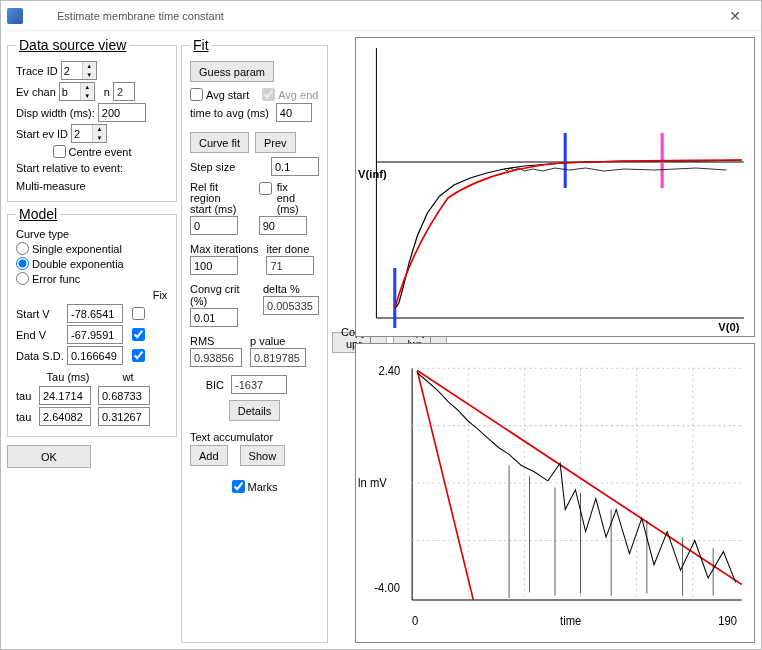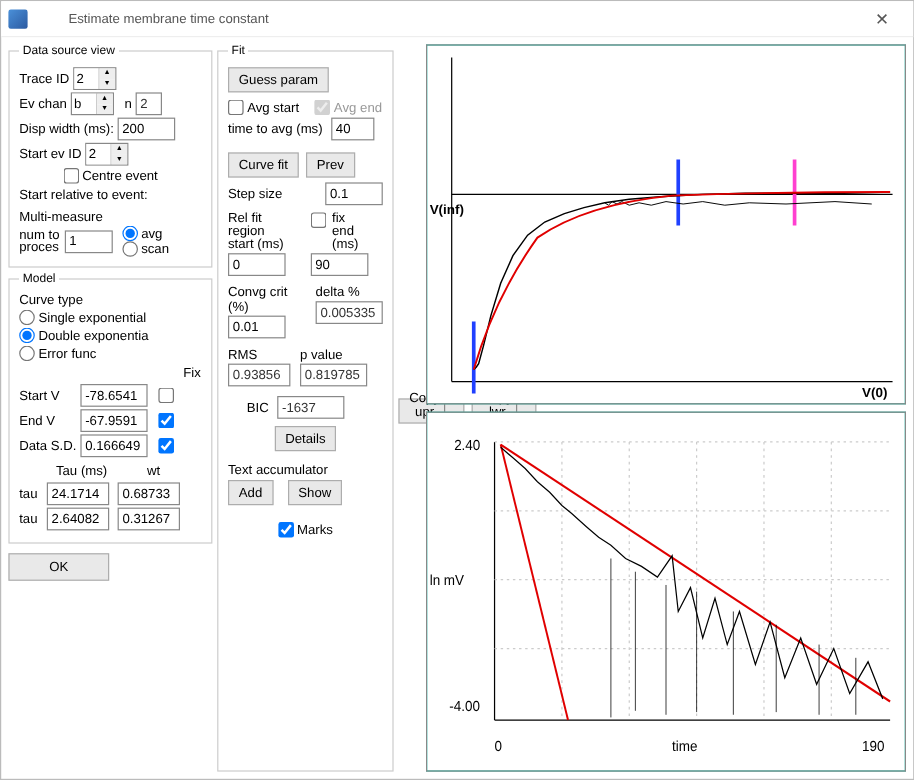--- a/index.html
+++ b/index.html
@@ -72,21 +72,22 @@
     flex-direction: column;
     gap: 6px;
   }
   fieldset {
     border: 1px solid #ccc;
     margin: 0;
     padding: 6px 8px 8px 8px;
   }
   legend {
     padding: 0 3px;
-    font-size: 10px;
+    font-size: 14px;
+    text-decoration: underline;
   }
   .row {
     display: flex;
     align-items: center;
     gap: 3px;
     margin: 2px 0;
   }
   .lbl {
     white-space: nowrap;
   }
@@ -136,21 +137,21 @@
     cursor: default;
   }
   input[type=checkbox], input[type=radio] {
     margin: 0 3px 0 0;
     vertical-align: middle;
   }
   label { display:inline-flex; align-items:center; white-space:nowrap; }
   .sublbl { font-size:11px; margin-bottom:1px; display:block;}
   .chart {
     border: 1px solid #888;
-    background:#14b8a6;
+    background:#c4b5fd;
     position: relative;
   }
   .chart.upper { height: 300px; }
   .chart.lower { flex:1; }
   .btnrow {
     display:flex;
     gap:6px;
     padding-top:4px;
     align-items:center;
   }
@@ -224,40 +225,20 @@
         <div class="row" style="justify-content:center; margin-top:2px">
           <label>
               <input type="checkbox" style="">
               <span>Centre event</span>
             </label>
         </div>
 
         <div class="sublbl" style="margin-top:4px">Start relative to event:</div>
 
         <div class="sublbl" style="margin-top:6px">Multi-measure</div>
-        <div style="display:flex; align-items:center;">
-          <div style="margin-right:4px">
-            <div class="sublbl" style="line-height:10px"><span>num to</span><br><span>proces</span></div>
-          </div>
-          <input type="text" style="width: 40px;" value="1">
-          <div style="margin-left:8px">
-            <div class="row" style="margin:0">
-                <label>
-                  <input type="radio" name="mm" checked="" style="">
-                  <span>avg</span>
-                </label>
-              </div>
-            <div class="row" style="margin:0">
-                <label>
-                  <input type="radio" name="mm" style="">
-                  <span>scan</span>
-                </label>
-              </div>
-          </div>
-        </div>
       </fieldset>
 
       <fieldset>
         <legend>Model</legend>
 
         <div class="sublbl">Curve type</div>
         <div class="row">
             <label>
               <input type="radio" name="ct" style="">
               <span>Single exponential</span>
@@ -361,20 +342,30 @@
           </div>
           <div>
             <div style="display:flex;align-items:flex-start;gap:2px">
               <input type="checkbox" style="">
               <div class="sublbl" style="line-height:11px"><span>fix</span><br><span>end (ms)</span></div>
             </div>
             <input type="text" style="width: 48px;" value="90">
           </div>
         </div>
 
+        <div style="display:flex; gap:8px; margin-top:8px">
+          <div>
+            <div class="sublbl">Max iterations</div>
+            <input type="text" style="width: 48px;" value="100">
+          </div>
+          <div>
+            <div class="sublbl">iter done</div>
+            <input type="text" class="robox" style="width: 48px;" value="71">
+          </div>
+        </div>
 
         <div style="display:flex; gap:8px; margin-top:8px">
           <div>
             <div class="sublbl">Convg crit (%)</div>
             <input type="text" style="width: 48px;" value="0.01">
           </div>
           <div>
             <div class="sublbl">delta %</div>
             <input type="text" class="robox" style="width: 56px;" value="0.005335">
           </div>

